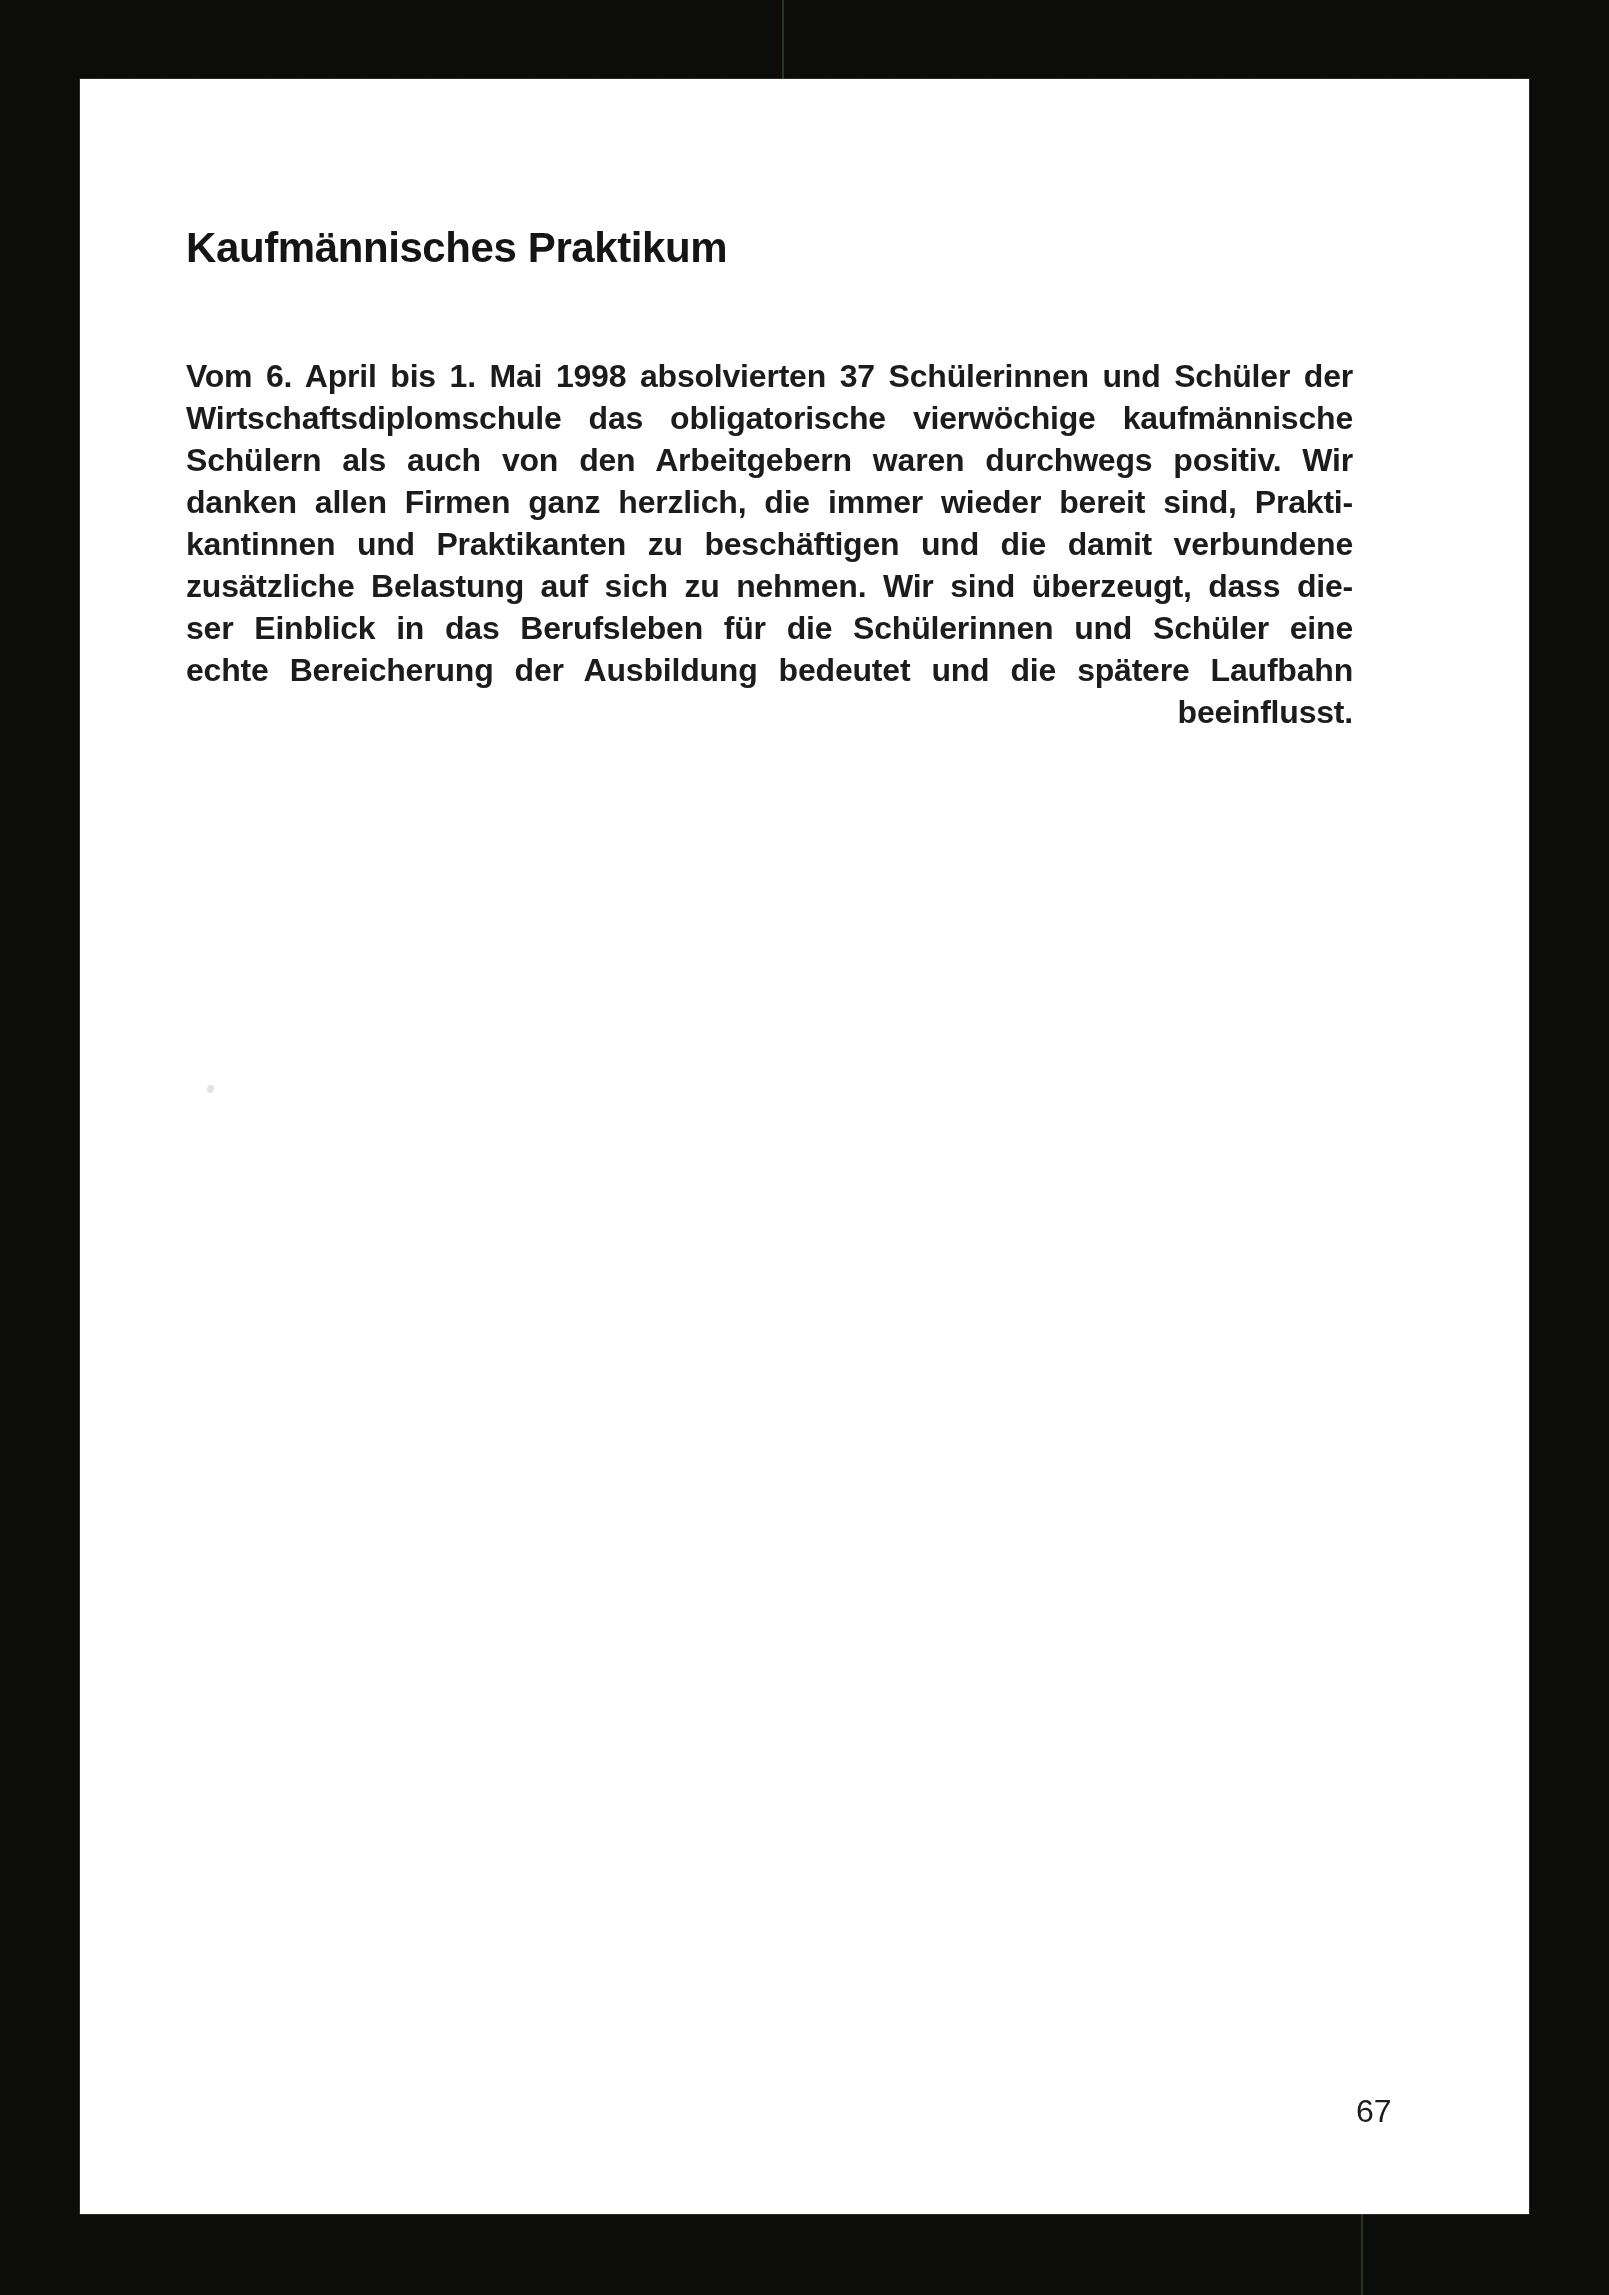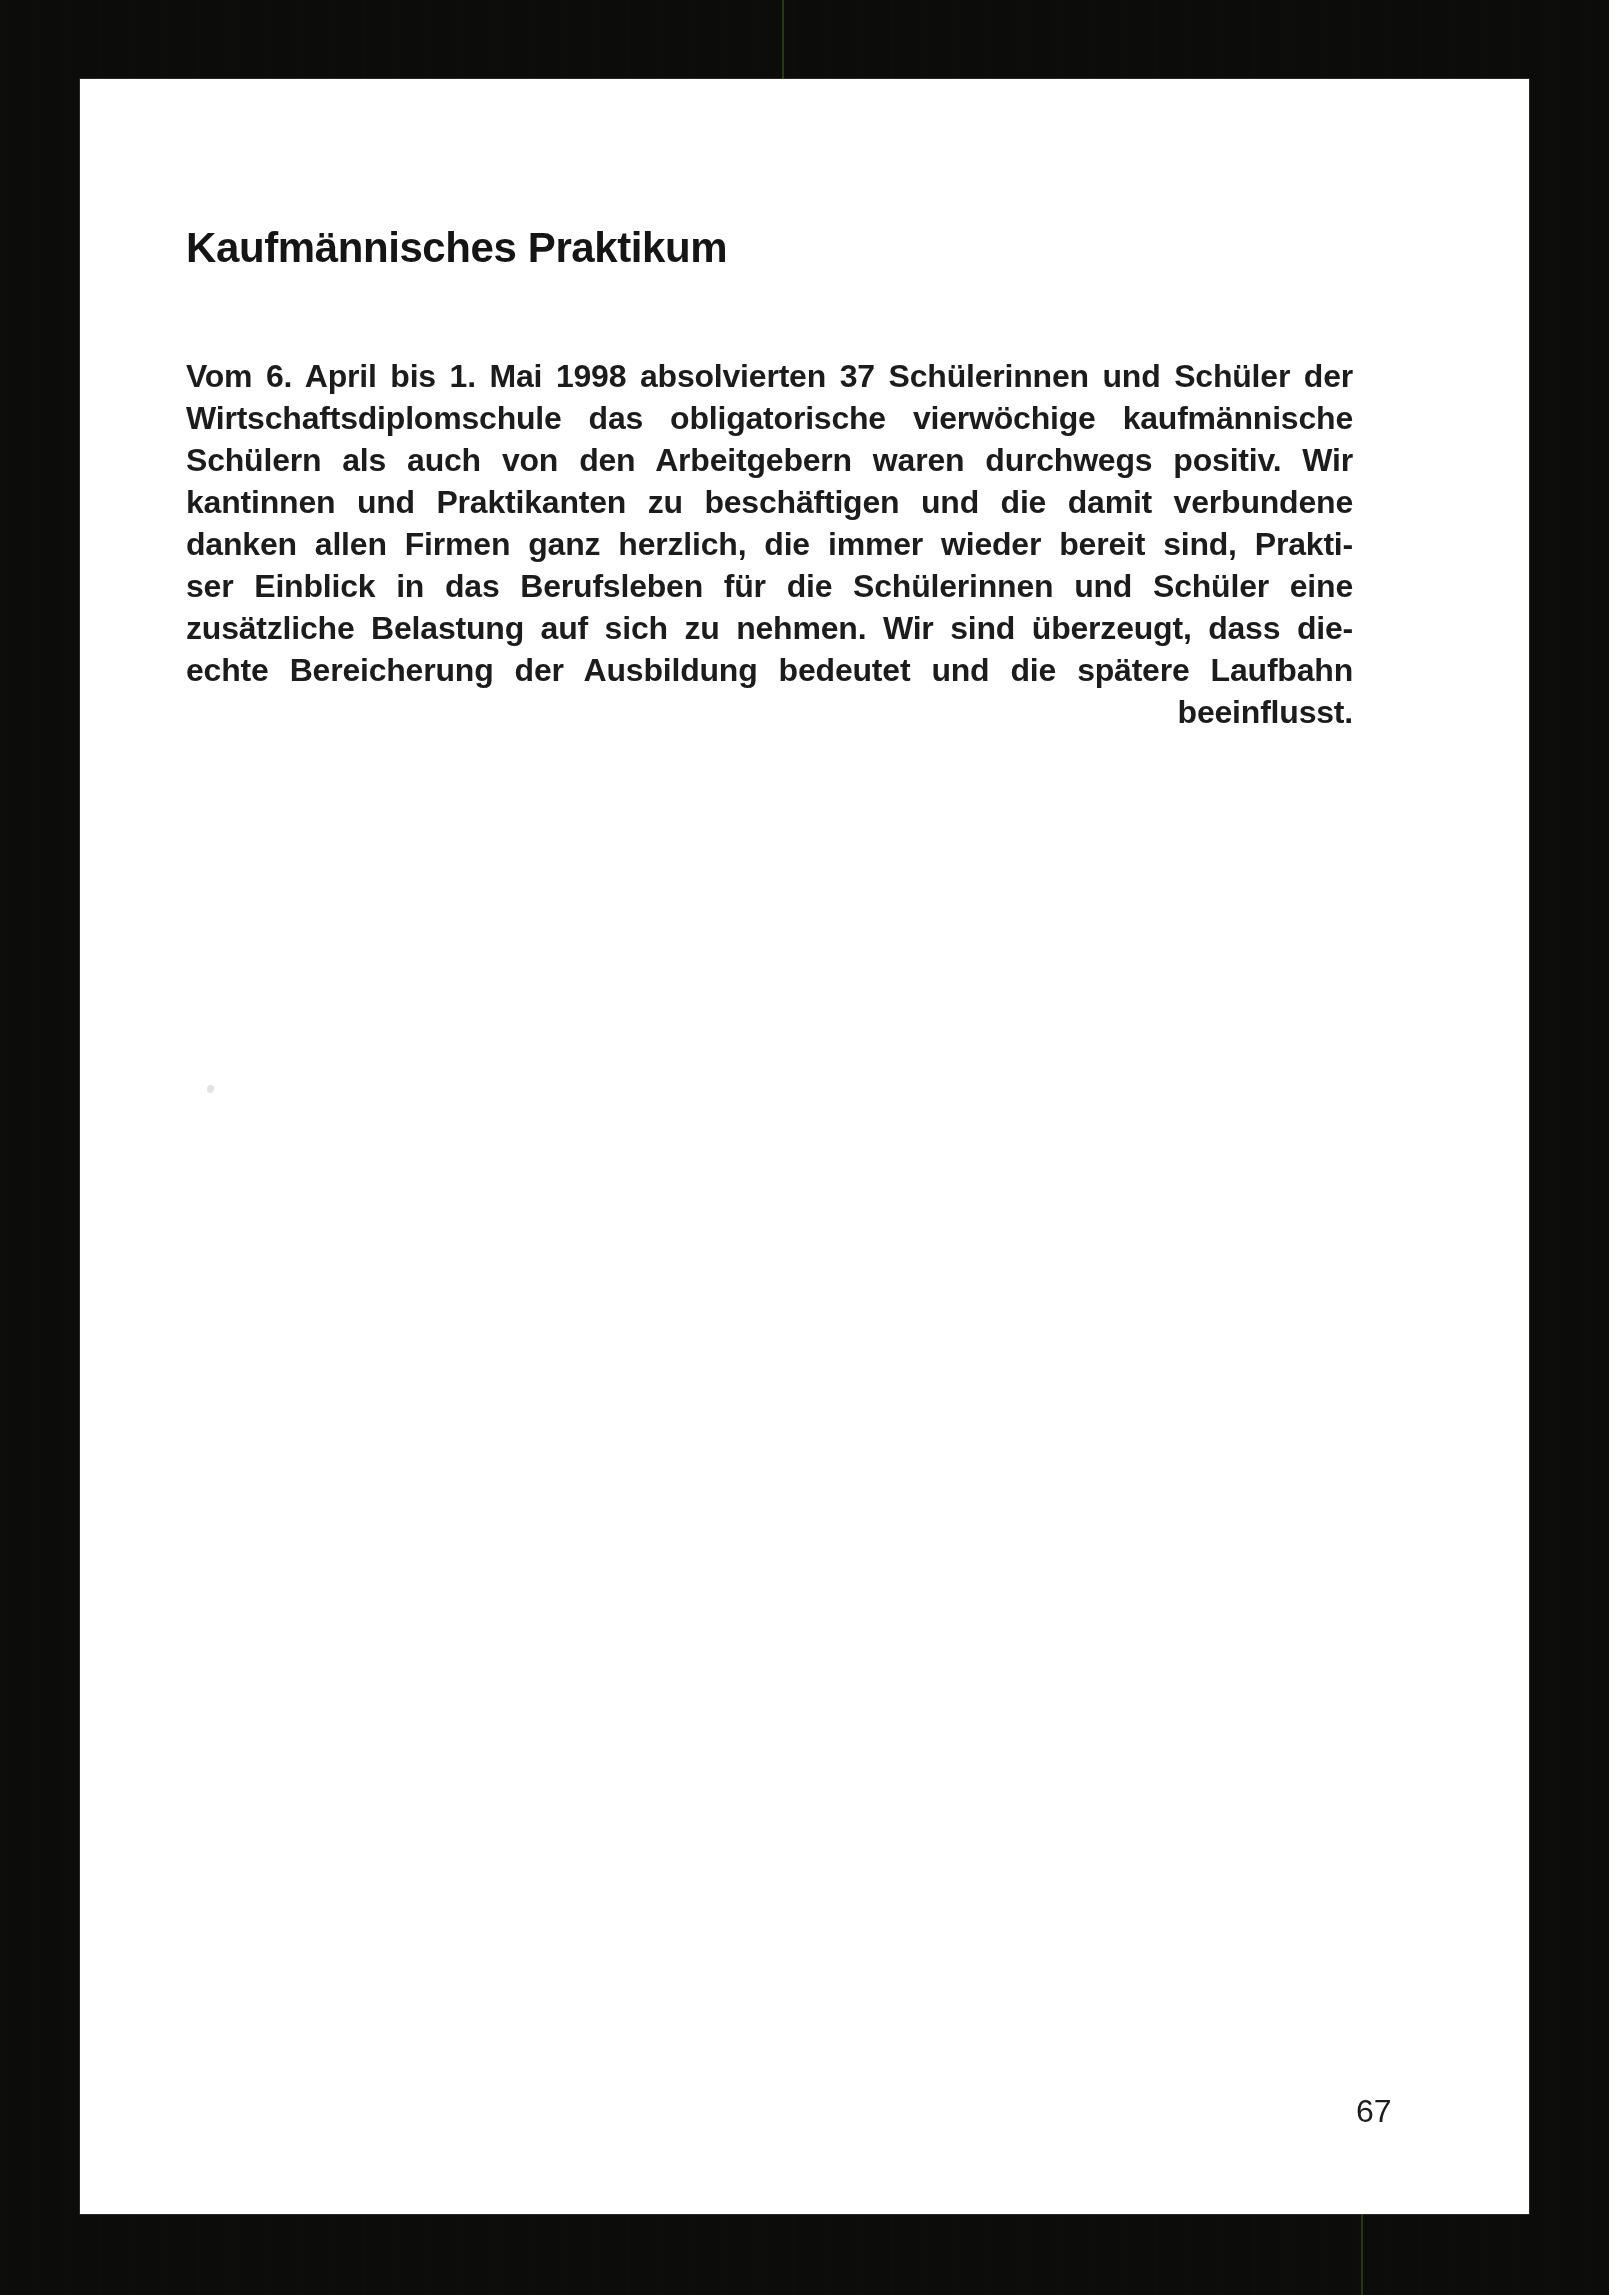--- a/index.html
+++ b/index.html
@@ -113,24 +113,24 @@
   <div class="streak streak-top"></div>
   <div class="streak streak-bottom"></div>
 
   <div class="paper">
     <h1 class="page-title">Kaufmännisches Praktikum</h1>
 
     <div class="body-text">
       <div class="body-line">Vom 6. April bis 1. Mai 1998 absolvierten 37 Schülerinnen und Schüler der</div>
       <div class="body-line">Wirtschaftsdiplomschule das obligatorische vierwöchige kaufmännische</div>
       <div class="body-line">Schülern als auch von den Arbeitgebern waren durchwegs positiv. Wir</div>
+      <div class="body-line">danken allen Firmen ganz herzlich, die immer wieder bereit sind, Prakti-</div>
       <div class="body-line">kantinnen und Praktikanten zu beschäftigen und die damit verbundene</div>
-      <div class="body-line">danken allen Firmen ganz herzlich, die immer wieder bereit sind, Prakti-</div>
+      <div class="body-line">zusätzliche Belastung auf sich zu nehmen. Wir sind überzeugt, dass die-</div>
       <div class="body-line">ser Einblick in das Berufsleben für die Schülerinnen und Schüler eine</div>
-      <div class="body-line">zusätzliche Belastung auf sich zu nehmen. Wir sind überzeugt, dass die-</div>
       <div class="body-line">echte Bereicherung der Ausbildung bedeutet und die spätere Laufbahn</div>
       <div class="body-line last-line">beeinflusst.</div>
     </div>
 
     <div class="speck"></div>
 
     <div class="page-number">67</div>
   </div>
 </div>
 

